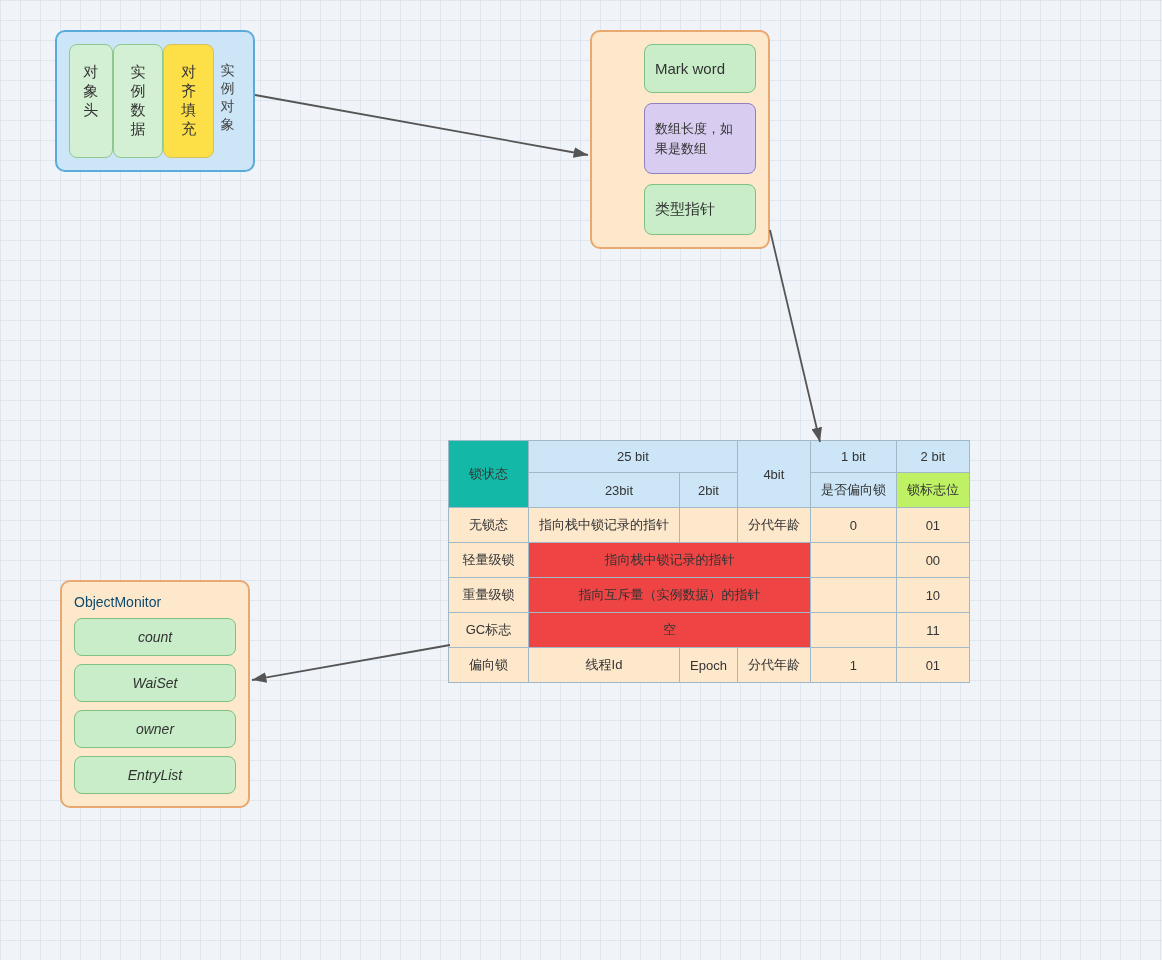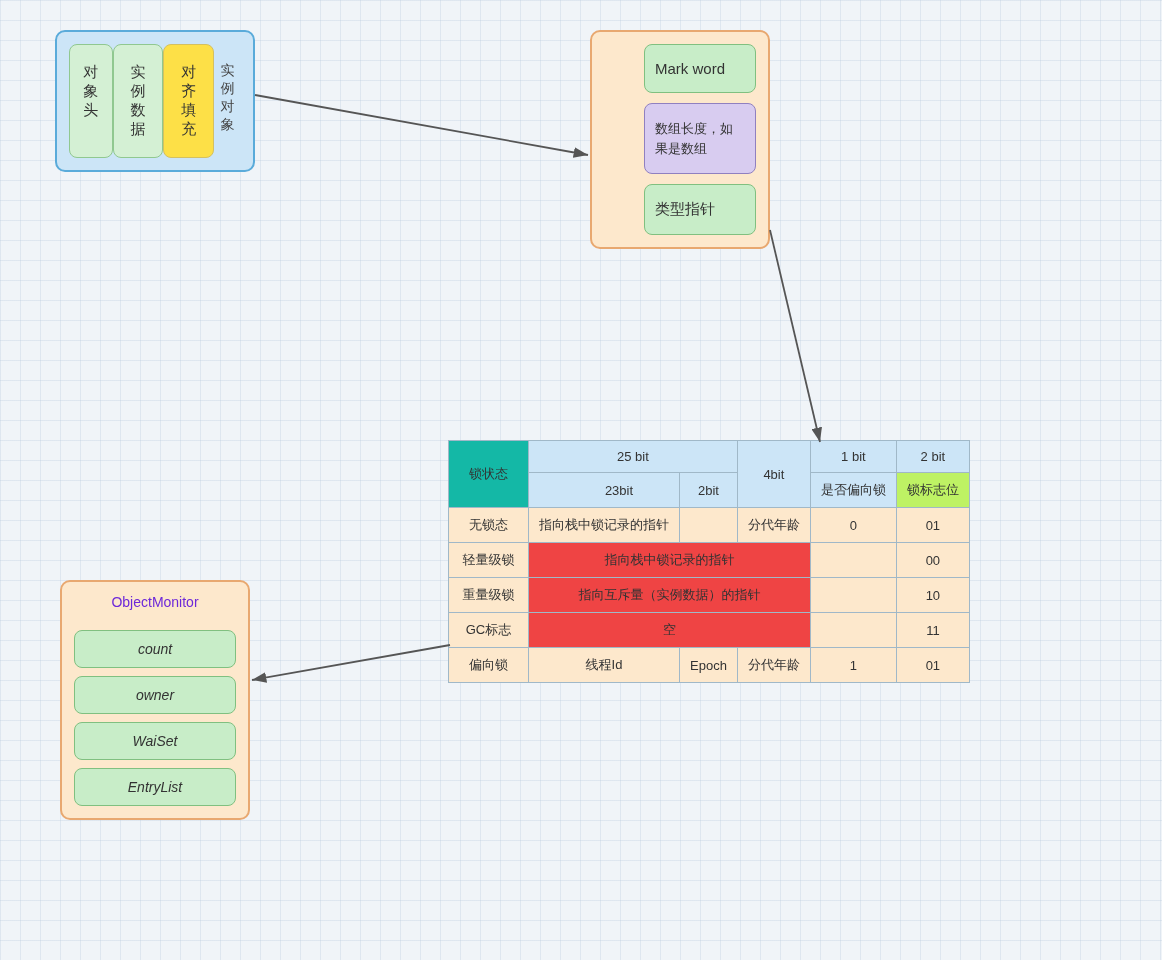--- a/index.html
+++ b/index.html
@@ -112,24 +112,24 @@
       width: 190px;
       background: #fde8cc;
       border: 2px solid #e8a870;
       border-radius: 10px;
       padding: 12px;
       display: flex;
       flex-direction: column;
       gap: 8px;
     }
     .object-monitor .monitor-title {
-      text-align: center;
+      text-align: left;
       font-size: 14px;
-      color: #6d28d9;
-      margin-bottom: 12px;
+      color: #0c4a6e;
+      margin-bottom: 0;
     }
     .object-monitor .monitor-item {
       background: #c8edc8;
       border: 1.5px solid #80c080;
       border-radius: 8px;
       text-align: center;
       padding: 10px;
       font-size: 14px;
       color: #333;
       font-style: italic;
@@ -216,22 +216,22 @@
     <td>分代年龄</td>
     <td>1</td>
     <td>01</td>
   </tr>
 </tbody>
   </table>
 
 <div class="object-monitor">
   <div class="monitor-title">ObjectMonitor</div>
   <div class="monitor-item">count</div>
+  <div class="monitor-item">WaiSet</div>
   <div class="monitor-item">owner</div>
-  <div class="monitor-item">WaiSet</div>
   <div class="monitor-item">EntryList</div>
 </div>
 
 <svg class="arrows-svg">
   <defs>
     <marker id="arrowhead" markerWidth="8" markerHeight="6" refX="8" refY="3" orient="auto">
       <polygon points="0 0, 8 3, 0 6" fill="#555"></polygon>
     </marker>
   </defs>
 

